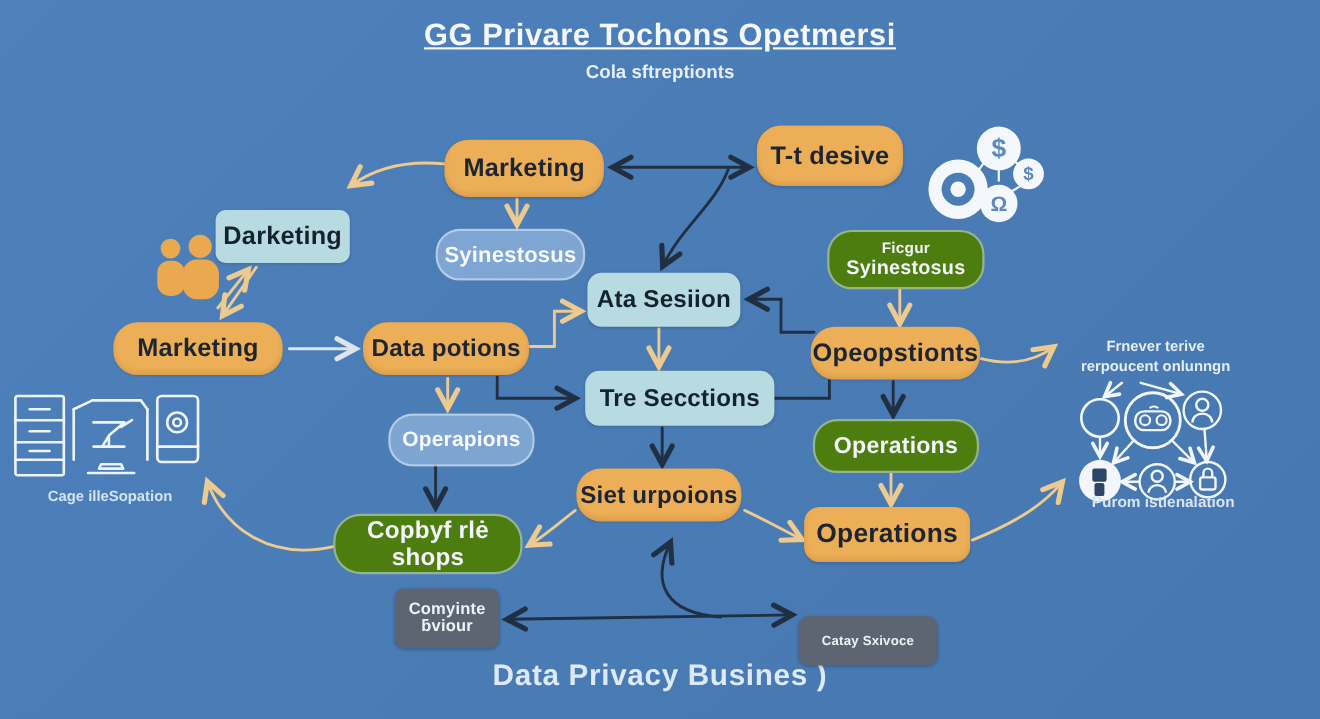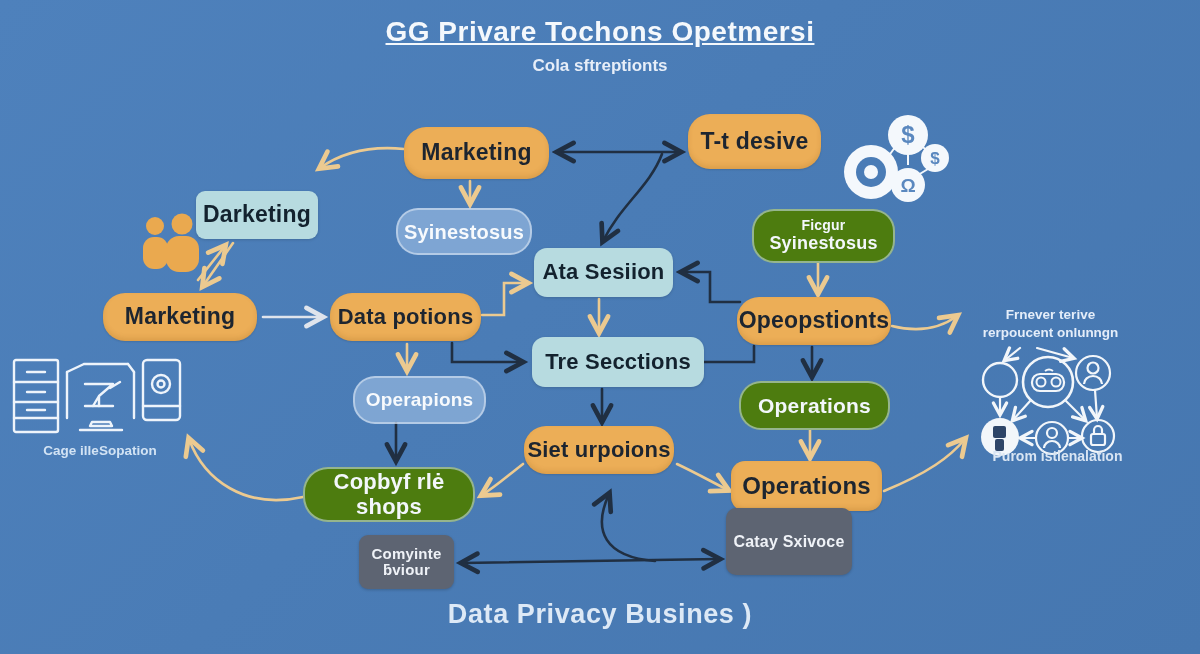--- a/index.html
+++ b/index.html
@@ -138,21 +138,21 @@
 <div class="node orange" style="left:731px;top:461px;width:151px;height:50px;font-size:24px;border-radius:14px;">
     <span>Operations</span>
   </div>
 <div class="node navy" style="left:303px;top:467px;width:168px;height:51px;font-size:22px;border-radius:25px;">
     <span>Copbyf rlė shops</span>
   </div>
 <div class="node gray" style="left:359px;top:535px;width:95px;height:54px;font-size:15px;border-radius:9px;">
   <span>Comyinte</span>
   <span>ƃviour</span>
 </div>
-<div class="node gray" style="left:726px;top:508px;width:126px;height:67px;font-size:16px;border-radius:10px;">
+<div class="node gray" style="left:726px;top:560px;width:126px;height:45px;font-size:12px;border-radius:10px;">
     <span>Catay Sxivoce</span>
   </div>
 
 <svg class="abs" style="left:138px;top:212px;" width="66" height="60" viewBox="0 0 66 60">
   <g fill="#eaa94f">
     <circle cx="17" cy="14" r="9"></circle>
     <rect x="5" y="25" width="25" height="32" rx="11"></rect>
     <circle cx="44" cy="12" r="10.5"></circle>
     <rect x="28" y="24" width="33" height="36" rx="13"></rect>
   </g>

